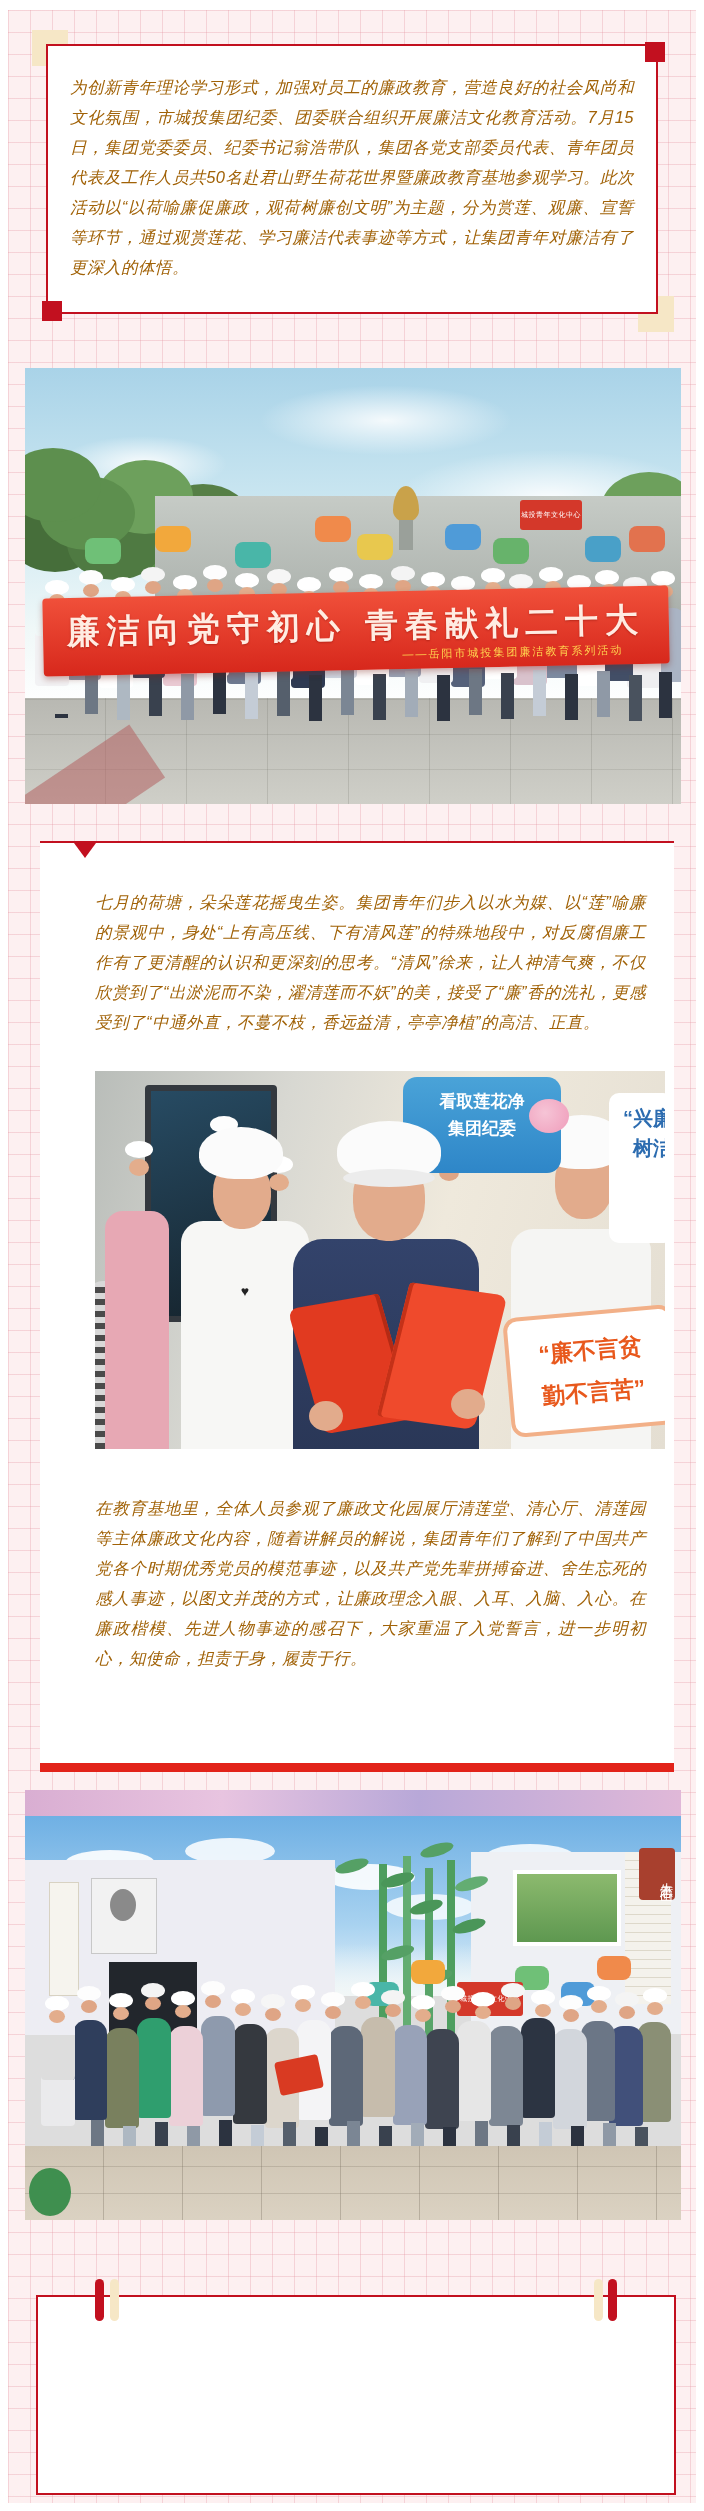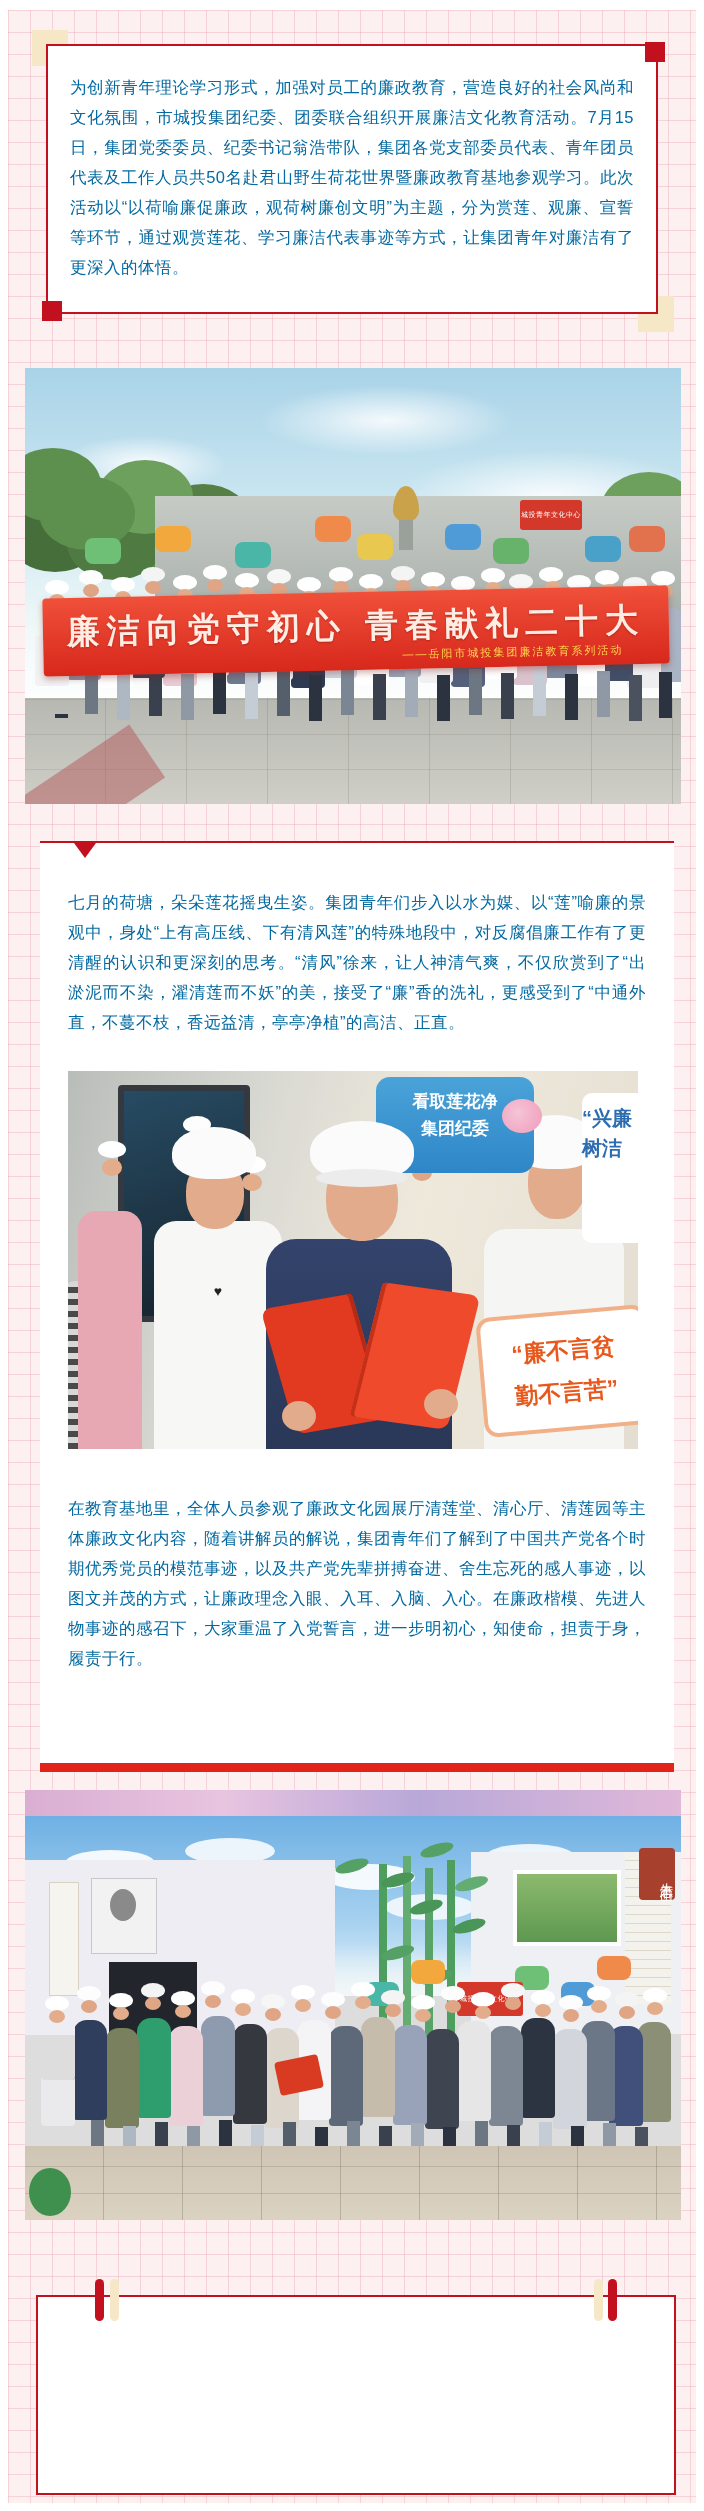--- a/index.html
+++ b/index.html
@@ -5,31 +5,31 @@
   html,body{margin:0;padding:0;background:#ffffff;}
   .page{position:relative;width:704px;height:2511px;background:#ffffff;overflow:hidden;
         font-family:"Liberation Sans","DejaVu Sans",sans-serif;}
   .grid-bg{position:absolute;left:8px;right:8px;top:10px;bottom:8px;
     background:
       linear-gradient(rgba(228,150,162,.33) 1px,transparent 1px),
       linear-gradient(90deg,rgba(228,150,162,.33) 1px,transparent 1px),
       #fdf0f1;
     background-size:22px 22px;}
   
-  .para{font-size:16.5px;line-height:30px;color:#0369a1;text-align:justify;letter-spacing:.5px;}
+  .para{font-size:16.5px;line-height:30px;color:#a16207;text-align:justify;letter-spacing:.5px;font-style:italic;}
   .card1{position:absolute;left:46px;top:44px;width:612px;height:270px;background:#fff;
          border:2px solid #c2101f;box-sizing:border-box;padding:26px 22px 0;}
   .deco-cream{position:absolute;background:#f6e7c6;}
   .deco-cream-tl{left:32px;top:30px;width:36px;height:36px;}
   .deco-cream-br{left:638px;top:296px;width:36px;height:36px;}
   .sq{position:absolute;width:20px;height:20px;background:#c2101f;}
   .sq-tr{right:-9px;top:-4px;}
   .sq-bl{left:-6px;bottom:-9px;}
   .block2{position:absolute;left:40px;top:841px;width:634px;height:931px;background:#fff;
-          border-top:2px solid #c2101f;box-sizing:border-box;overflow:hidden;}
+          border-top:2px solid #c2101f;box-sizing:border-box;overflow:hidden;padding-left:27px;}
   .tri{position:absolute;left:34px;top:0;width:0;height:0;
        border-left:11px solid transparent;border-right:11px solid transparent;border-top:15px solid #c2101f;}
   .block2 .para{margin:44px 28px 0;}
   .block2 .para.second{}
   .bbar{position:absolute;left:0;right:0;bottom:0;height:9px;background:#e2231a;}
   .card4{position:absolute;left:36px;top:2295px;width:640px;height:200px;background:#fff;
          border:2px solid #c2101f;box-sizing:border-box;padding:28px 28px 0;}
   .rib{position:absolute;top:-18px;width:9px;height:42px;border-radius:5px;}
   .rib.red{background:#c2101f;}
   .rib.cream{background:#f6e7c6;}
@@ -111,21 +111,21 @@
   .p2-man-l-cap{left:104px;top:56px;width:84px;height:52px;background:#fbfbfb;border-radius:50% 50% 42% 42%;}
   .p2-man-r-body{right:14px;top:158px;width:140px;height:220px;background:#f5f5f3;border-radius:22px 22px 0 0;}
   .p2-man-r-head{right:52px;top:76px;width:58px;height:72px;background:#e2ab8c;border-radius:46%;}
   .p2-man-r-cap{right:40px;top:44px;width:86px;height:54px;background:#fbfbfb;border-radius:50% 50% 42% 42%;}
   .p2-sign-blue{left:308px;top:6px;width:158px;height:96px;background:linear-gradient(180deg,#4aa3d8,#2e86c8);
       border-radius:14px;color:#fff;font-weight:bold;font-size:17px;line-height:27px;text-align:center;padding-top:11px;
       box-sizing:border-box;}
   .p2-sign-blue:after{content:"";position:absolute;right:-8px;top:22px;width:40px;height:34px;border-radius:50%;
       background:radial-gradient(circle at 40% 40%,#f6c4d6,#ef9cba);}
   .p2-sign-right{right:-8px;top:22px;width:64px;height:150px;background:#fff;border-radius:10px;
-      color:#2c6cb0;font-weight:bold;font-size:20px;text-align:left;padding-top:10px;box-sizing:border-box;line-height:30px;}
+      color:#2c6cb0;font-weight:bold;font-size:20px;text-align:right;padding-top:10px;box-sizing:border-box;line-height:30px;}
   .p2-torso{left:198px;top:168px;width:186px;height:210px;background:linear-gradient(180deg,#33436b,#2a3757);
       border-radius:30px 30px 0 0;}
   .p2-head{left:258px;top:86px;width:72px;height:84px;background:#e2ab8c;border-radius:46%;}
   .p2-cap{left:242px;top:50px;width:104px;height:60px;background:#fbfbfb;border-radius:50% 50% 42% 42%;}
   .p2-cap:after{content:"";position:absolute;left:6px;bottom:-6px;width:92px;height:18px;background:#ececec;border-radius:50%;}
   .p2-folder-l{left:210px;top:228px;width:92px;height:130px;background:#e13a20;border-radius:10px 4px 4px 10px;
       transform:rotate(-16deg) skewY(6deg);box-shadow:inset -4px 0 0 #b52a14;}
   .p2-folder-r{left:298px;top:216px;width:98px;height:138px;background:#ef4a2c;border-radius:4px 10px 10px 4px;
       transform:rotate(14deg) skewY(-6deg);box-shadow:inset 4px 0 0 #c43118;}
   .p2-hand-l{left:214px;top:330px;width:34px;height:30px;background:#e2ab8c;border-radius:50%;}

